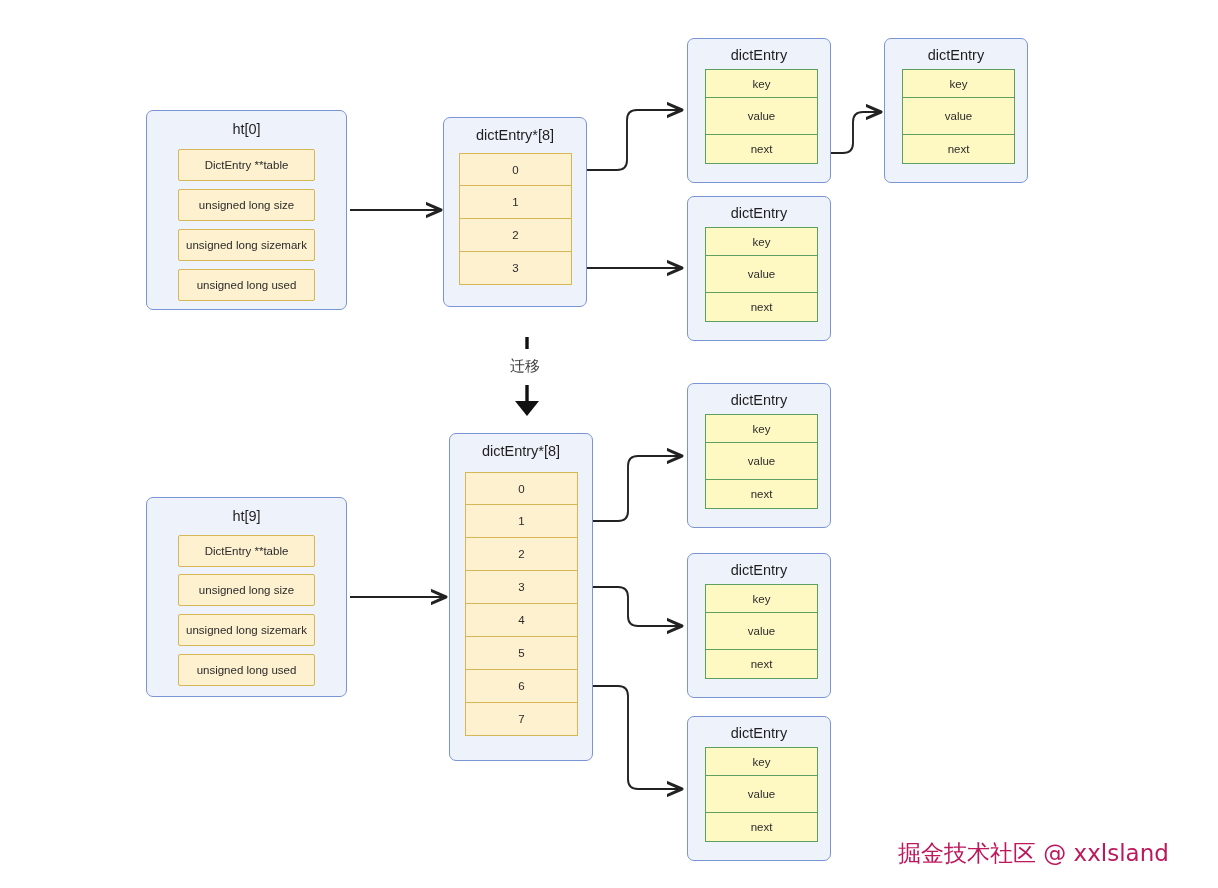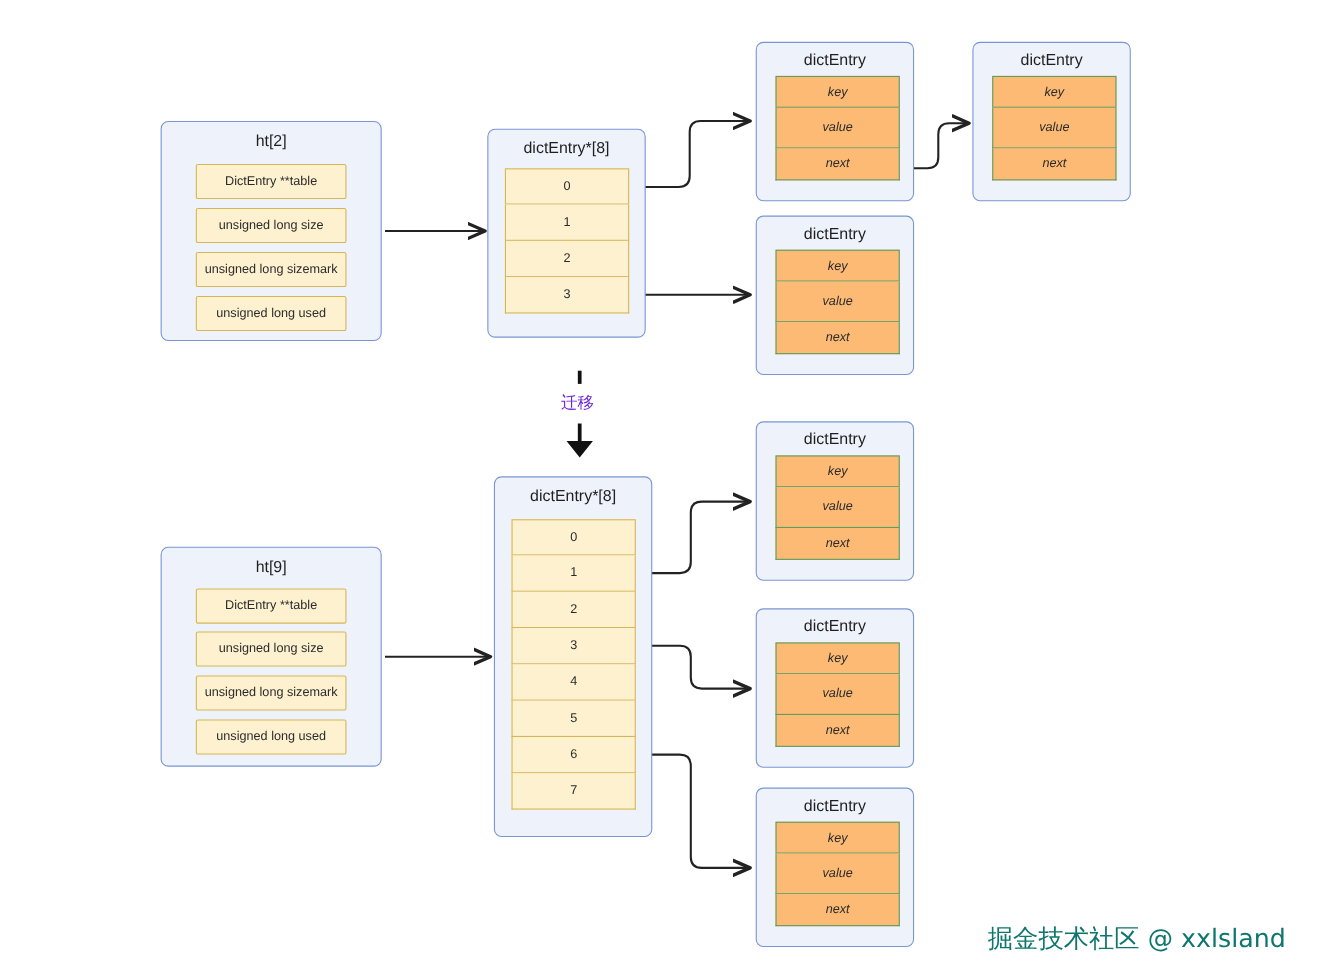--- a/index.html
+++ b/index.html
@@ -48,42 +48,41 @@
     border: 1.3px solid #d6b656;
     border-radius: 2px;
     display: flex; align-items: center; justify-content: center;
     font-size: 11.5px;
     color: #2b2b2b;
     white-space: nowrap;
   }
 
   
   .gcell {
-    background: #fdba74;
+    background: #fef9c3;
     border: 1.6px solid #5d9e61;
     display: flex; align-items: center; justify-content: center;
     font-size: 11.5px; color: #2b2b2b;
     position: absolute;
-    font-style: italic;
   }
 
   
   .migrate-label {
     position: absolute;
     font-size: 15px;
-    color: #6d28d9;
+    color: #404040;
     font-family: "DejaVu Sans", "Liberation Sans", sans-serif;
     white-space: nowrap;
   }
 
   
   .watermark {
     position: absolute;
     font-size: 23px;
-    color: #0f766e;
+    color: #be185d;
     white-space: nowrap;
     font-family: "DejaVu Sans", "Liberation Sans", sans-serif;
   }
 
   svg.edges { position: absolute; inset: 0; width: 1218px; height: 888px; pointer-events: none; }
 </style>
 </head>
 <body>
 
 <div id="canvas">
@@ -112,21 +111,21 @@
     <path d="M578,686 L618,686 Q628,686 628,696 L628,779 Q628,789 638,789 L681,789" fill="none" stroke="#222" stroke-width="1.9" marker-end="url(#ah)"></path>
 
     <g>
       <path d="M527,337 L527,349" fill="none" stroke="#111" stroke-width="3.4"></path>
       <path d="M527,385 L527,405" fill="none" stroke="#111" stroke-width="3.4"></path>
       <path d="M515,401 L527,416 L539,401 Z" fill="#111"></path>
     </g>
   </svg>
 
   <div class="panel" style="left:146px; top:110px; width:201px; height:200px;">
-    <div class="panel-title" style="top:10px;">ht[2]</div>
+    <div class="panel-title" style="top:10px;">ht[0]</div>
   </div>
   <div class="field" style="left:178px; top:149px; width:137px; height:32px;">DictEntry **table</div>
   <div class="field" style="left:178px; top:189px; width:137px; height:32px;">unsigned long size</div>
   <div class="field" style="left:178px; top:229px; width:137px; height:32px;">unsigned long sizemark</div>
   <div class="field" style="left:178px; top:269px; width:137px; height:32px;">unsigned long used</div>
 
   <div class="panel" style="left:443px; top:117px; width:144px; height:190px;">
     <div class="panel-title" style="top:9px;">dictEntry*[8]</div>
   </div>
   <div class="cell" style="position:absolute; left:459px; top:153px; width:113px; height:33px;">0</div>

